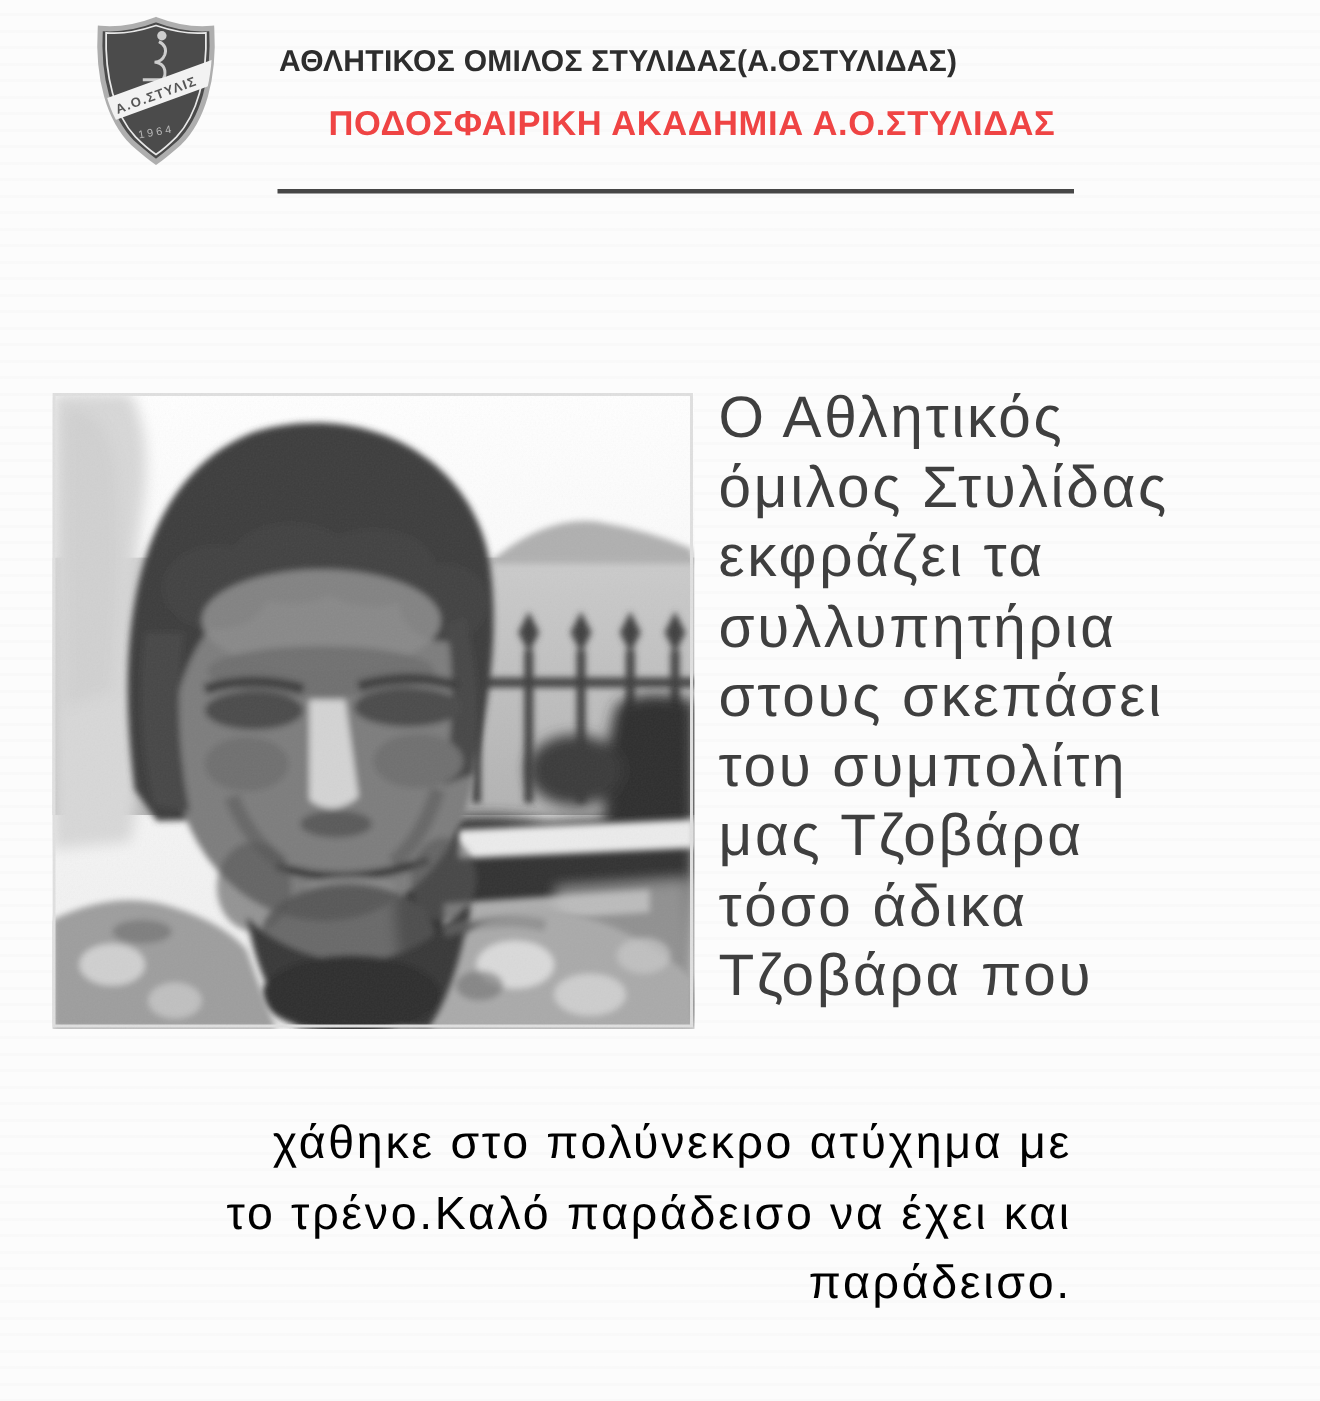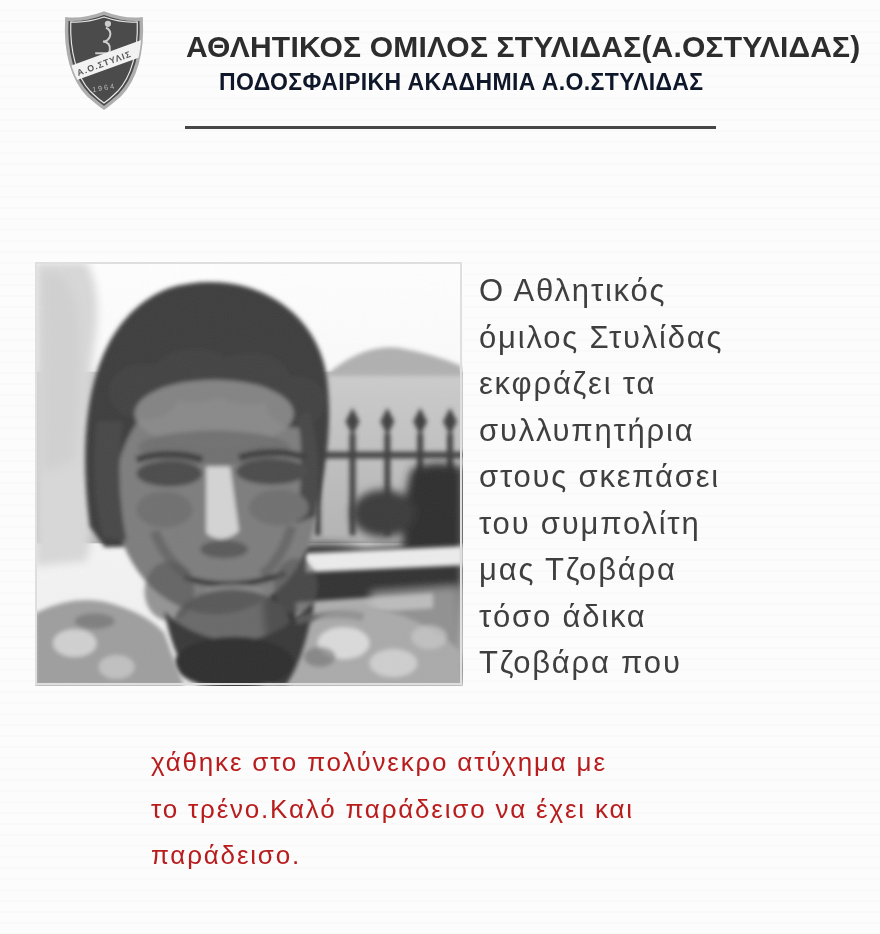--- a/index.html
+++ b/index.html
@@ -12,39 +12,39 @@
     font-family:"Liberation Sans","DejaVu Sans",sans-serif;
   }
   
   .canvas::before{
     content:"";position:absolute;inset:0;pointer-events:none;
     background:repeating-linear-gradient(180deg,rgba(0,0,0,0) 0 9px,rgba(0,0,0,0.012) 9px 11px);
   }
   .crest{position:absolute;left:60px;top:8px;width:88px;height:104px;}
   .h1{
     position:absolute;left:186px;top:30px;
-    font-size:30px;font-weight:700;letter-spacing:.2px;
+    font-size:20px;font-weight:700;letter-spacing:.2px;
     color:#2d2d2d;white-space:nowrap;
   }
   .h2{
     position:absolute;left:219px;top:69px;
     font-size:23px;font-weight:700;letter-spacing:.4px;
-    color:#0f172a;white-space:nowrap;
+    color:#ef4444;white-space:nowrap;
   }
   .rule{position:absolute;left:185px;top:126px;width:531px;height:3px;background:#474747;}
   .photo{position:absolute;left:35px;top:262px;width:428px;height:424px;filter:blur(.4px);}
   .col{
-    position:absolute;left:479px;top:268px;
-    font-size:31px;line-height:46.5px;letter-spacing:1.8px;
+    position:absolute;left:479px;top:256px;
+    font-size:39px;line-height:46.5px;letter-spacing:1.8px;
     color:#3f3f3f;white-space:nowrap;
   }
   .bottom{
     position:absolute;left:151px;top:739px;
-    font-size:26px;line-height:46.5px;letter-spacing:1.8px;
-    color:#b91c1c;white-space:nowrap;
+    font-size:31px;line-height:46.5px;letter-spacing:1.8px;
+    color:#000000;white-space:nowrap;text-align:right;
   }
   .ln{height:46.5px;}
 </style>
 </head>
 <body>
 
 <div class="canvas">
 
   <svg class="crest" viewBox="0 0 90 104" aria-hidden="true">
     <defs>

